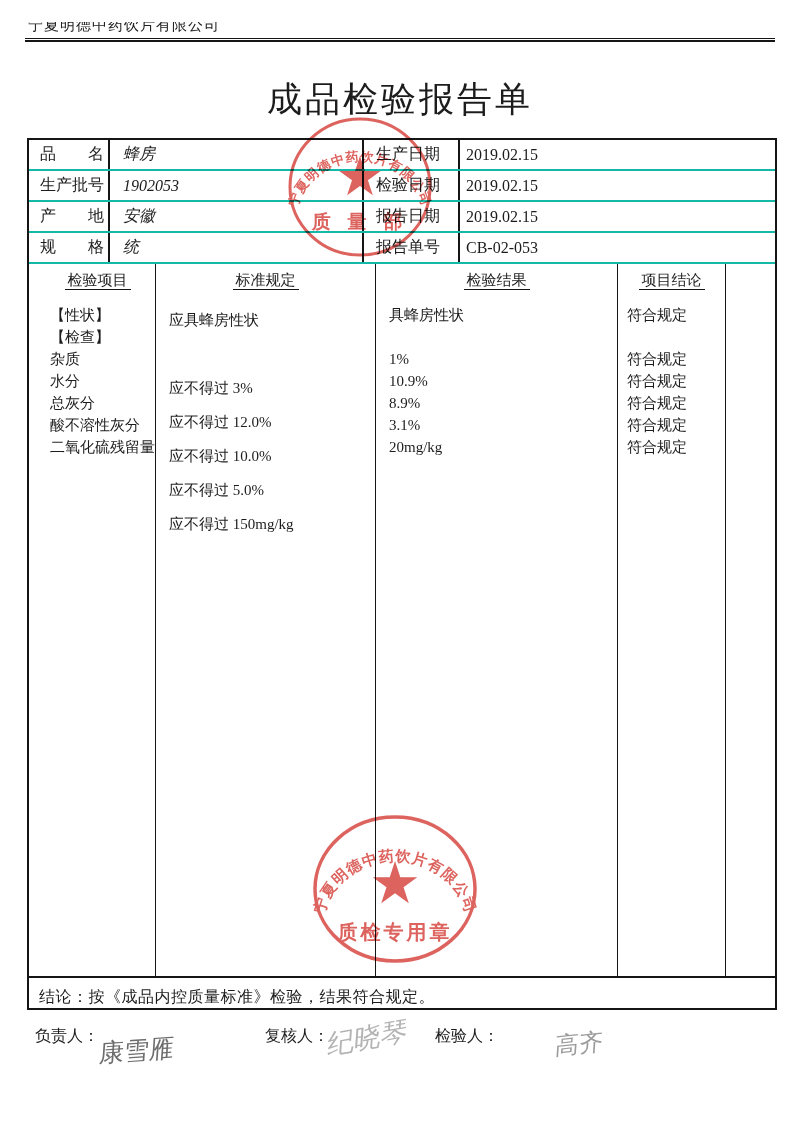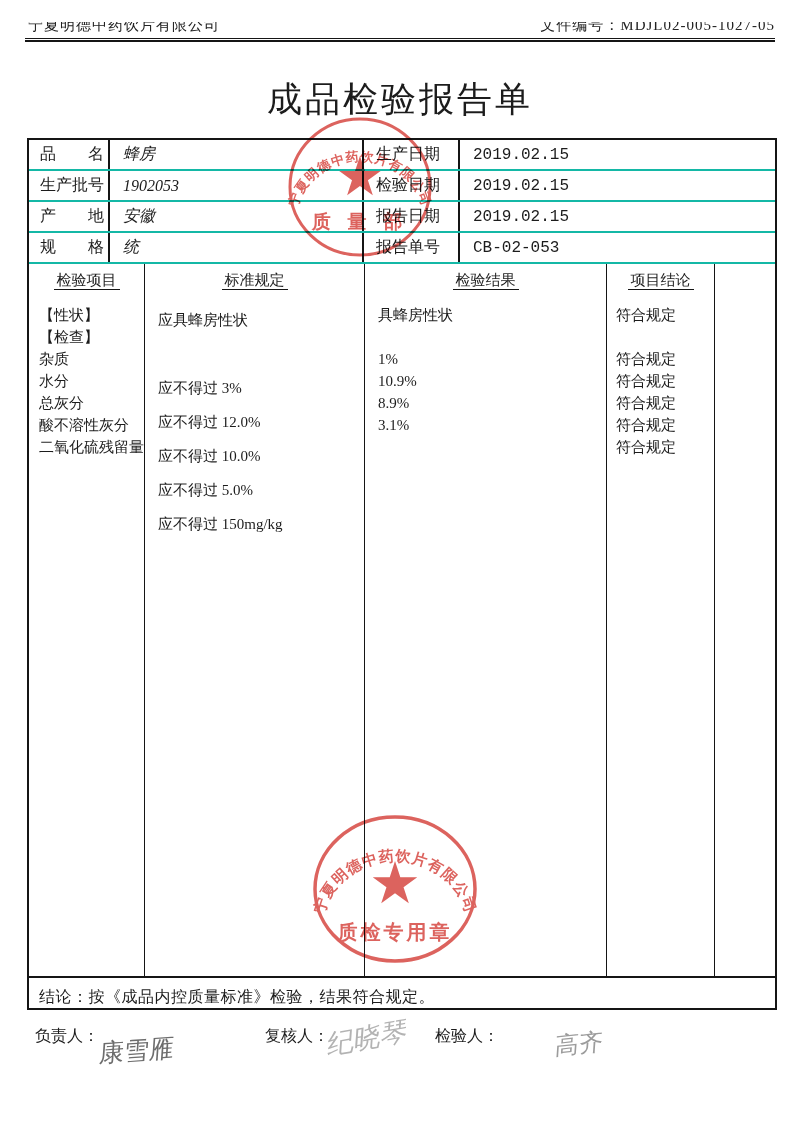--- a/index.html
+++ b/index.html
@@ -20,23 +20,23 @@
 
   
   .main-table{position:absolute;left:27px;top:138px;width:750px;height:872px;
               border:2px solid #151515;}
   .irow{display:flex;height:31px;border-bottom:2px solid #14b8a6;}
   .irow .c{display:flex;align-items:center;font-size:16px;border-right:2px solid #151515;
            white-space:pre;overflow:hidden;}
   .c.l1{width:81px;padding-left:11px;}
   .c.v1{width:254px;padding-left:13px;font-style:italic;}
   .c.l2{width:96px;padding-left:12px;font-family:Liberation Mono, monospace;}
-  .c.v2{flex:1;padding-left:13px;border-right:none;font-family:Liberation Mono, monospace;}
-
-  .insp{display:flex;height:712px;}
+  .c.v2{flex:1;padding-left:6px;border-right:none;}
+
+  .insp{display:flex;height:712px;padding-left:11px;}
   .icol{border-right:1px solid #151515;}
   .icol.c1{width:116px;}
   .icol.c2{width:220px;}
   .icol.c3{width:242px;}
   .icol.c4{width:108px;}
   .icol.c5{flex:1;border-right:none;}
   .icol .hdr{height:33px;padding-top:7px;text-align:center;font-size:15px;}
   .icol .hdr span{border-bottom:1px solid #151515;padding:0 3px 1px;}
   .lines{margin-top:7px;}
   .ln{height:22px;line-height:22px;font-size:15px;white-space:nowrap;}
@@ -69,23 +69,20 @@
 </style>
 </head>
 <body>
 
 <div class="page">
 
   <div class="top-header">
     <div class="clip">
       <span>宁夏明德中药饮片有限公司</span>
     </div>
-    <div class="clip">
-      <span>文件编号：MDJL02-005-1027-05</span>
-    </div>
   </div>
   <div class="double-rule"></div>
 
   <h1 class="title">成品检验报告单</h1>
 
   <div class="main-table">
 
     <div class="irow">
       <div class="c l1">品　　名</div>
       <div class="c v1">蜂房</div>
@@ -141,20 +138,21 @@
       <div class="icol c3">
         <div class="hdr">
           <span>检验结果</span></div>
         <div class="lines">
           <div class="ln">具蜂房性状</div>
           <div class="ln"></div>
           <div class="ln">1%</div>
           <div class="ln">10.9%</div>
           <div class="ln">8.9%</div>
           <div class="ln">3.1%</div>
+          <div class="ln">20mg/kg</div>
         </div>
       </div>
       <div class="icol c4">
         <div class="hdr">
           <span>项目结论</span></div>
         <div class="lines">
           <div class="ln">符合规定</div>
           <div class="ln"></div>
           <div class="ln">符合规定</div>
           <div class="ln">符合规定</div>

